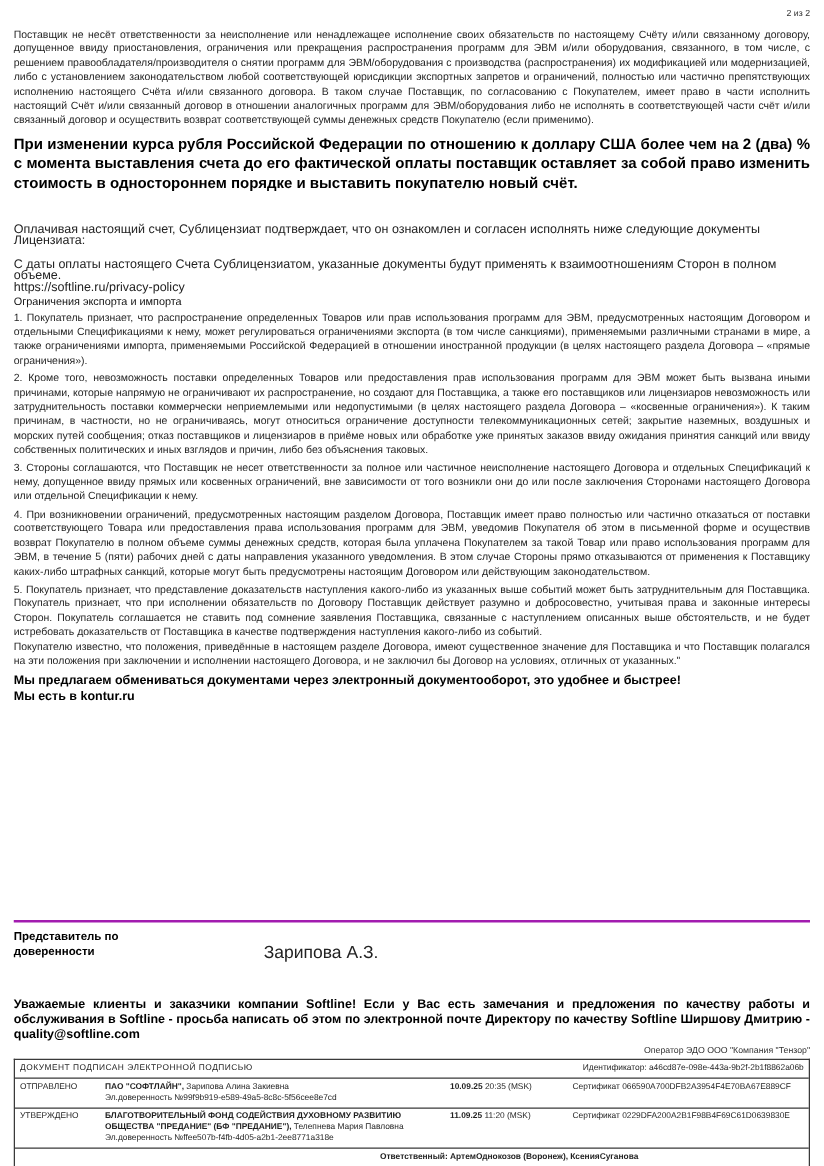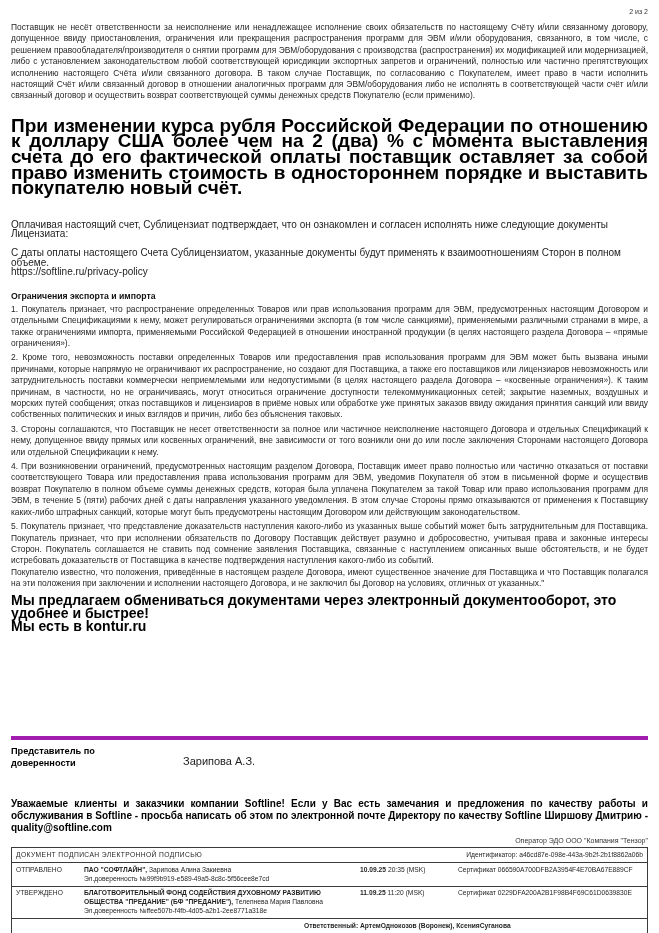--- a/index.html
+++ b/index.html
@@ -7,37 +7,37 @@
   body { font-family:"Liberation Sans", sans-serif; }
   .page {
     width:659px; height:933px; background:#fff; margin:0 auto;
     padding:8px 11px 0 11px; overflow:hidden; color:#1c1c1c;
     display:flex; flex-direction:column;
   }
   .page-num { text-align:right; font-size:7px; color:#333; flex:none; }
   .body-text { font-size:8.4px; line-height:11.4px; text-align:justify; color:#1f1f1f; }
   .liability { margin-top:7px; }
   .currency {
-    margin-top:16px; font-size:19px; line-height:15.6px; font-weight:bold;
+    margin-top:6px; font-size:12px; line-height:15.6px; font-weight:bold;
     text-align:justify; color:#000;
   }
   .tiny { font-size:10px; line-height:9.6px; color:#222; }
   .mt-24 { margin-top:24px; }
   .mt-9 { margin-top:9px; }
   .link { color:#222; }
-  .sec-heading { margin-top:14px; font-size:8.7px; font-weight:bold; color:#111; }
+  .sec-heading { font-size:8.7px; font-weight:normal; color:#111; }
   .item { margin-top:3px; }
-  .promo { margin-top:4px; font-size:14px; line-height:13px; font-weight:bold; color:#000; }
+  .promo { margin-top:4px; font-size:10px; line-height:13px; font-weight:bold; color:#000; }
   .spacer { flex:1 1 auto; min-height:8px; }
   .sig-section {
-    flex:none; border-top:4px solid #a21caf; padding-top:6px;
+    flex:none; border-top:2px solid #a21caf; padding-top:6px;
     display:flex; align-items:flex-start; min-height:38px;
   }
   .sig-title { width:150px; font-size:9.2px; font-weight:bold; line-height:11.8px; color:#000; }
-  .sig-name { margin-left:22px; font-size:11px; padding-top:9px; color:#222; }
+  .sig-name { margin-left:50px; font-size:14px; padding-top:9px; color:#222; }
   .quality { margin-top:24px; font-size:10px; line-height:11.8px; font-weight:bold; text-align:justify; color:#000; }
   .operator { margin-top:4px; text-align:right; font-size:7px; color:#333; }
   .esign {
     margin-top:3px; border:1px solid #3a3a3a; border-bottom:none;
     font-size:6.7px; line-height:8.8px; color:#1f1f1f;
   }
   .et-row { display:flex; }
   .et-row + .et-row { border-top:1px solid #3a3a3a; }
   .et-cell { padding:2.5px 4px; }
   .et-title { flex:1; letter-spacing:0.4px; }

